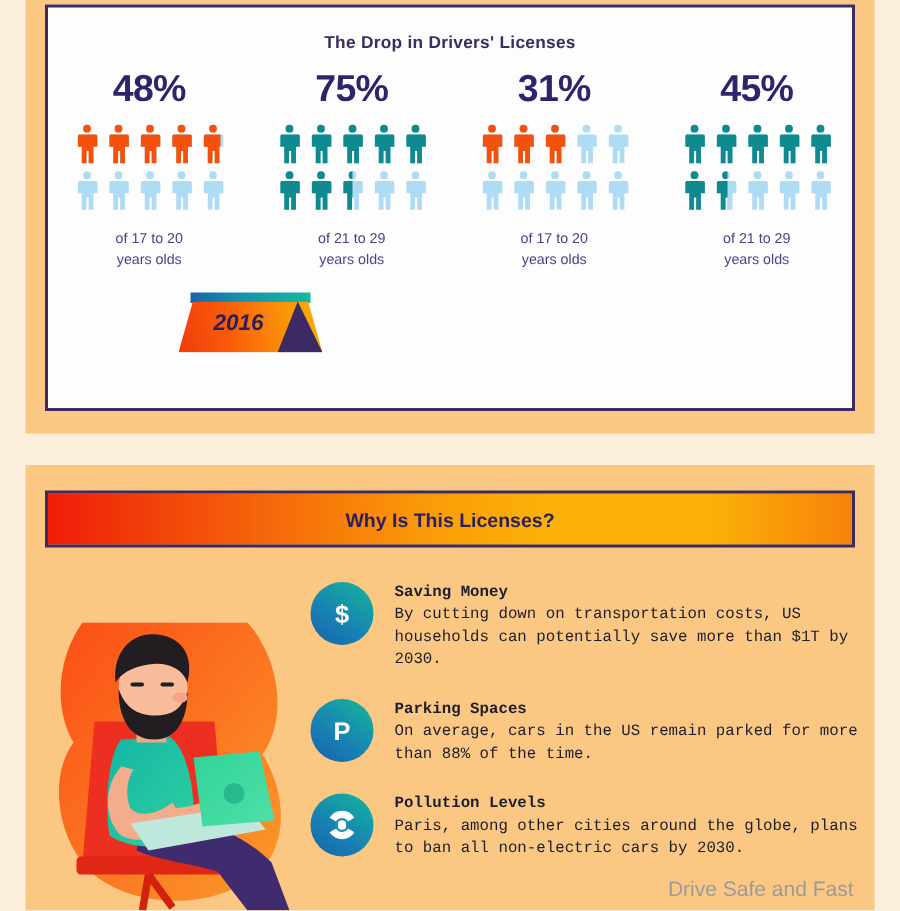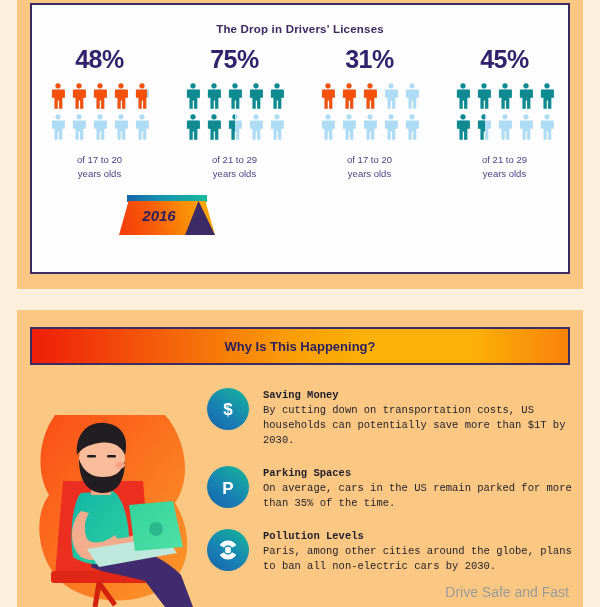--- a/index.html
+++ b/index.html
@@ -586,21 +586,21 @@
           </div>
         </div>
       </div>
 
     </div>
   </div>
 
   <div class="panel2">
 
     <div class="banner-hdr">
-      <span>Why Is This Happening?</span>
+      <span>Why Is This Licenses?</span>
     </div>
 
     <div class="illus">
       <svg viewBox="0 0 190 192" width="190" height="192">
         <defs>
           <linearGradient id="blob" x1="0" y1="0" x2="1" y2="1">
             <stop offset="0" stop-color="#fb4e16"></stop>
             <stop offset="1" stop-color="#fb9a2a"></stop>
           </linearGradient>
           <linearGradient id="shirt" x1="0" y1="0" x2="1" y2="1">
@@ -663,21 +663,21 @@
       </div>
 
       <div class="bullet">
         <div class="bicon">
           <svg width="22" height="22" viewBox="0 0 22 22">
             <text x="11" y="17.5" text-anchor="middle" font-family="Liberation Sans, sans-serif" font-size="17" font-weight="bold" fill="#ffffff">P</text>
           </svg>
         </div>
         <div class="btext">
           <div class="btitle">Parking Spaces</div>
-          <div class="bbody">On average, cars in the US remain parked for more than 35% of the time.</div>
+          <div class="bbody">On average, cars in the US remain parked for more than 88% of the time.</div>
         </div>
       </div>
 
       <div class="bullet">
         <div class="bicon">
           <svg width="22" height="22" viewBox="0 0 24 24">
             <circle cx="12" cy="12" r="3.1" fill="#ffffff"></circle>
             <path d="M12 12 L12 1.6 A10.4 10.4 0 0 1 21 6.8 Z" fill="#ffffff"></path>
             <path d="M12 12 L21 17.2 A10.4 10.4 0 0 1 3 17.2 Z" fill="#ffffff"></path>
             <path d="M12 12 L3 6.8 A10.4 10.4 0 0 1 12 1.6 Z" fill="#ffffff"></path>

